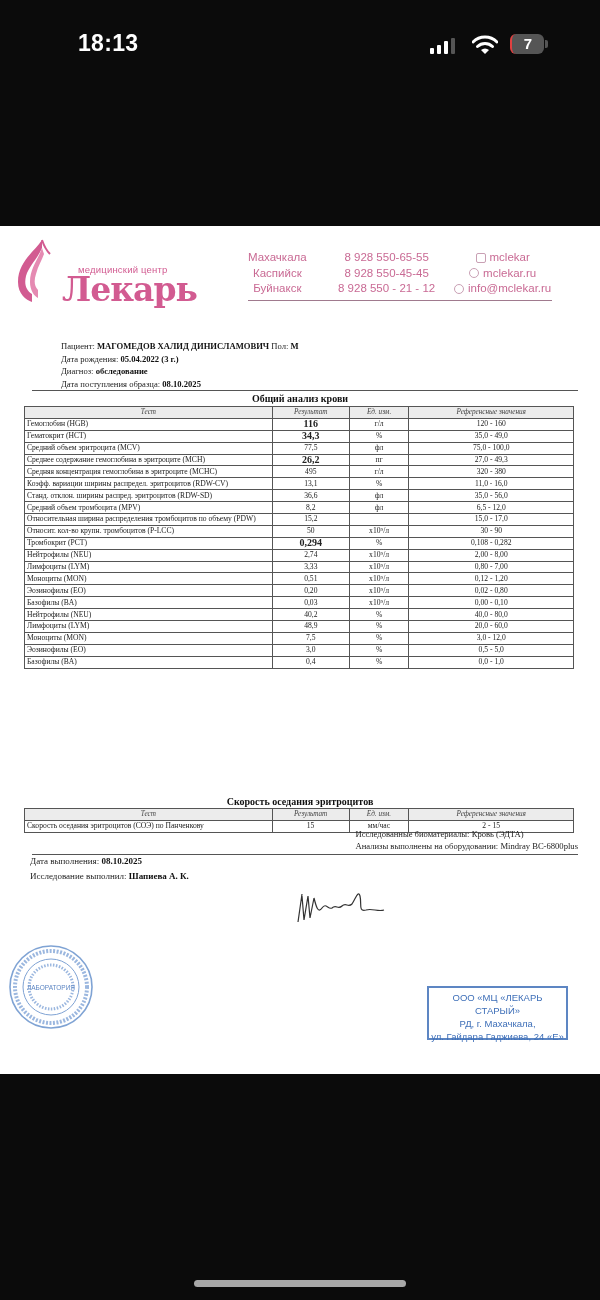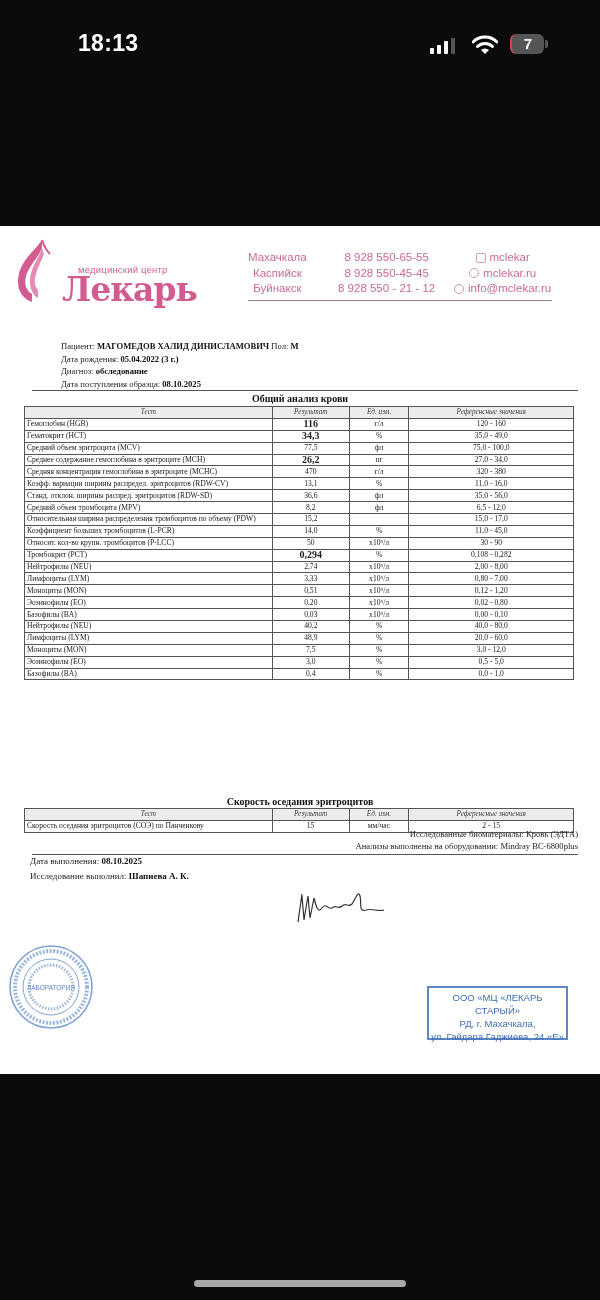--- a/index.html
+++ b/index.html
@@ -27,21 +27,21 @@
   .info b { font-weight:bold; color:#111; }
   .info.left { left:32px; } .info.right { left:324px; }
   .hr { position:absolute; left:32px; width:546px; height:1px; background:#555; }
 
   .section-title { position:absolute; left:0; width:600px; text-align:center; font-size:10px; font-weight:bold; color:#111; }
   table.res { position:absolute; left:24px; border-collapse:collapse; font-size:7.6px; color:#222; }
   table.res td, table.res th { border:1px solid #555; padding:0 2px; height:10.9px; line-height:10px; white-space:nowrap; }
   table.res th { font-weight:normal; font-style:italic; background:#ececec; color:#444; font-size:7.2px; }
   table.res td.c { text-align:center; }
   table.res td.b { font-weight:bold; font-size:10px; }
-  .foot-right { position:absolute; right:22px; top:603px; text-align:right; font-size:8.6px; line-height:11.5px; color:#222; }
+  .foot-right { position:absolute; right:22px; top:603px; font-size:8.6px; line-height:11.5px; color:#222; }
   .foot-left { position:absolute; left:30px; top:628px; font-size:9px; line-height:14.5px; color:#222; }
   .foot-left b { color:#111; }
   .signature { position:absolute; left:292px; top:660px; width:96px; height:40px; }
   .stamp-round { position:absolute; left:8px; top:718px; width:86px; height:86px; }
   .stamp-rect { position:absolute; left:427px; top:760px; width:141px; height:54px; border:2px solid #5d86c3; box-sizing:border-box; color:#3e6fb8; font-family:"Liberation Sans", sans-serif; font-size:9.5px; text-align:center; line-height:13px; padding-top:3px; }
   .home-indicator { position:absolute; left:194px; top:1280px; width:212px; height:7px; border-radius:4px; background:#a8a8a8; }
 </style>
 </head>
 <body>
 
@@ -132,25 +132,25 @@
         <tr>
           <td>Средний объем эритроцита (MCV)</td>
           <td class="c">77,5</td>
           <td class="c">фл</td>
           <td class="c">75,0 - 100,0</td>
         </tr>
         <tr>
           <td>Среднее содержание гемоглобина в эритроците (MCH)</td>
           <td class="c b">26,2</td>
           <td class="c">пг</td>
-          <td class="c">27,0 - 34,0</td>
+          <td class="c">27,0 - 49,3</td>
         </tr>
         <tr>
           <td>Средняя концентрация гемоглобина в эритроците (MCHC)</td>
-          <td class="c">470</td>
+          <td class="c">495</td>
           <td class="c">г/л</td>
           <td class="c">320 - 380</td>
         </tr>
         <tr>
           <td>Коэфф. вариации ширины распредел. эритроцитов (RDW-CV)</td>
           <td class="c">13,1</td>
           <td class="c">%</td>
           <td class="c">11,0 - 16,0</td>
         </tr>
         <tr>
@@ -163,26 +163,20 @@
           <td>Средний объем тромбоцита (MPV)</td>
           <td class="c">8,2</td>
           <td class="c">фл</td>
           <td class="c">6,5 - 12,0</td>
         </tr>
         <tr>
           <td>Относительная ширина распределения тромбоцитов по объему (PDW)</td>
           <td class="c">15,2</td>
           <td class="c"></td>
           <td class="c">15,0 - 17,0</td>
-        </tr>
-        <tr>
-          <td>Коэффициент больших тромбоцитов (L-PCR)</td>
-          <td class="c">14,0</td>
-          <td class="c">%</td>
-          <td class="c">11,0 - 45,0</td>
         </tr>
         <tr>
           <td>Относит. кол-во крупн. тромбоцитов (P-LCC)</td>
           <td class="c">50</td>
           <td class="c">x10⁹/л</td>
           <td class="c">30 - 90</td>
         </tr>
         <tr>
           <td>Тромбокрит (PCT)</td>
           <td class="c b">0,294</td>

